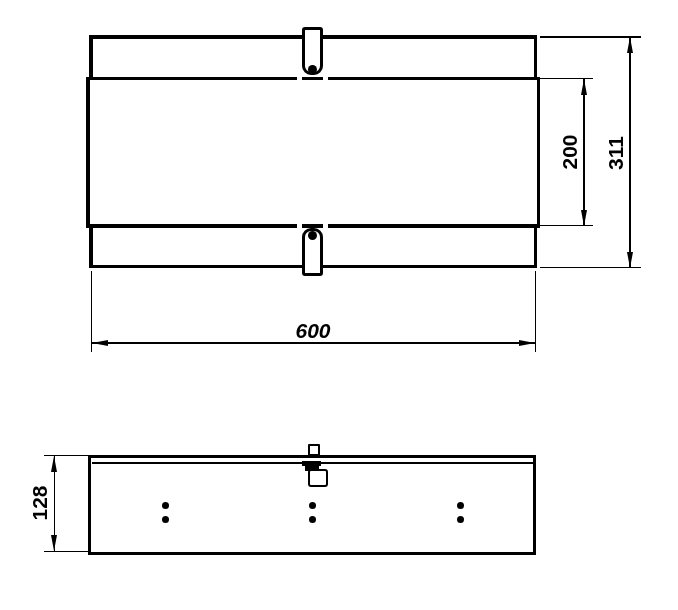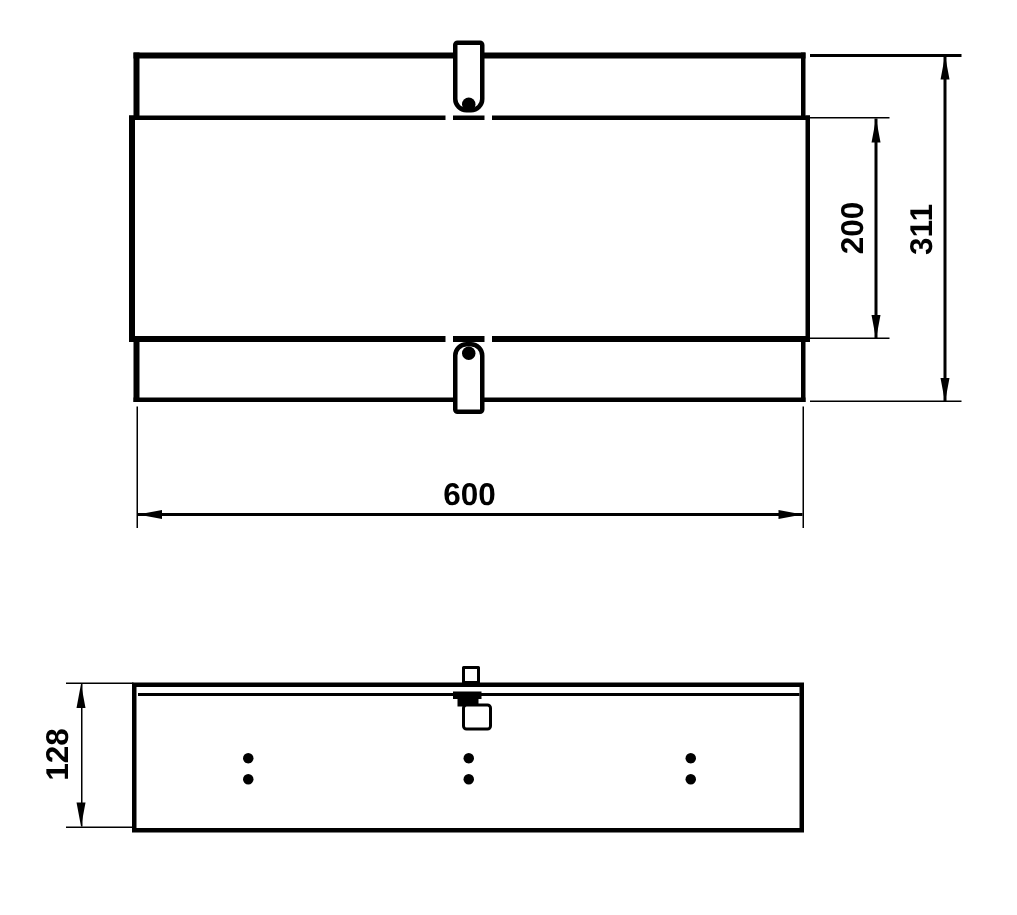--- a/index.html
+++ b/index.html
@@ -59,21 +59,21 @@
     <div class="tab" style="left:302px;top:228px;width:21px;height:48px;border-radius:9px 9px 3px 3px;"></div>
     <div class="gap" style="left:297px;top:223px;width:5px;height:5px;"></div>
     <div class="gap" style="left:323px;top:223px;width:5px;height:5px;"></div>
     <div class="dot" style="left:307.5px;top:230.5px;width:9px;height:9px;"></div>
 
     <div class="dv" style="left:90.5px;top:271px;height:81px;"></div>
     <div class="dv" style="left:534.5px;top:271px;height:81px;"></div>
     <div class="dh" style="left:92px;top:342.3px;width:443px;"></div>
     <div class="arr left" style="left:92px;top:339.6px;"></div>
     <div class="arr right" style="left:519px;top:339.6px;"></div>
-    <div class="lbl" style="left:313px;top:330px;">600</div>
+    <div class="lbl" style="left:313px;top:330px;font-style:italic;">600</div>
 
     <div class="dh" style="left:540px;top:36.3px;width:101px;"></div>
     <div class="dh" style="left:540px;top:267px;width:101px;"></div>
     <div class="dv" style="left:629.3px;top:37px;height:231px;"></div>
     <div class="arr up" style="left:626.5px;top:37px;"></div>
     <div class="arr down" style="left:626.5px;top:252px;"></div>
     <div class="lbl rot" style="left:615px;top:153px;">311</div>
 
     <div class="dh" style="left:540px;top:77.8px;width:53px;"></div>
     <div class="dh" style="left:540px;top:225px;width:53px;"></div>

